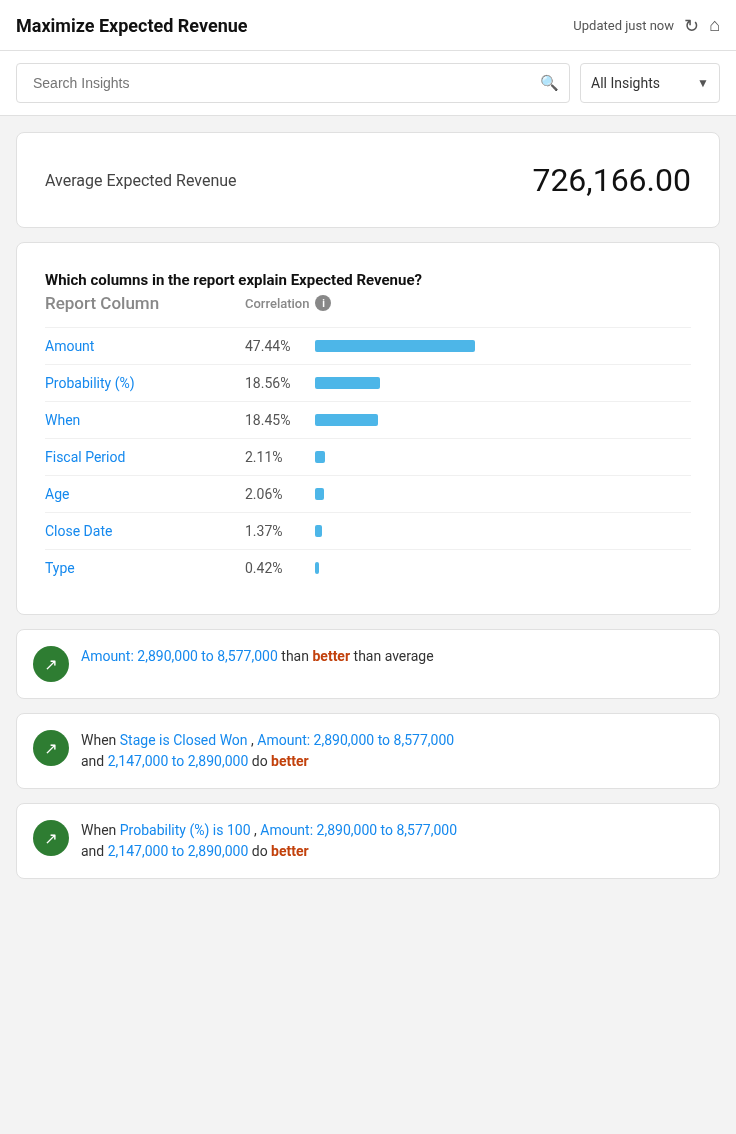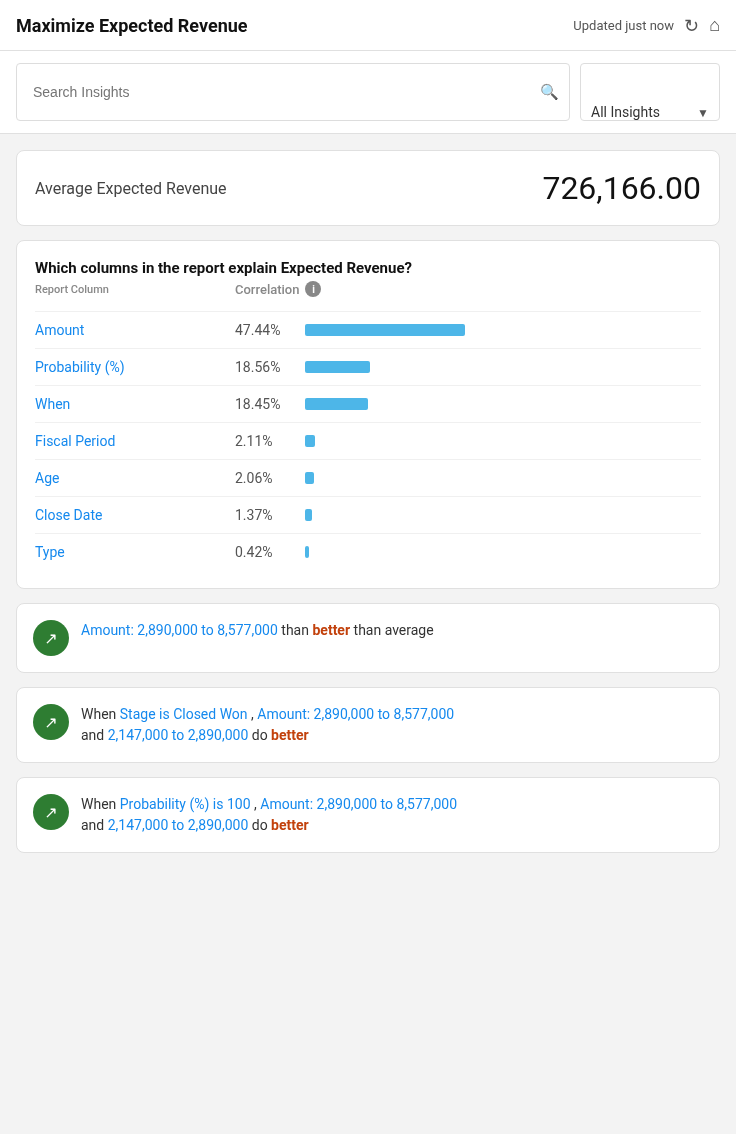--- a/index.html
+++ b/index.html
@@ -47,39 +47,39 @@
       display: flex;
       gap: 10px;
       border-bottom: 1px solid #e0e0e0;
     }
     .search-input-wrap {
       flex: 1;
       display: flex;
       align-items: center;
       border: 1px solid #ddd;
       border-radius: 4px;
-      padding: 12px 10px;
+      padding: 3px 10px;
       background: #fff;
     }
     .search-input-wrap input {
       border: none;
       outline: none;
       flex: 1;
       font-size: 14px;
       color: #999;
       padding: 8px 6px;
       background: transparent;
     }
     .search-icon-span {
       color: #aaa;
       font-size: 15px;
     }
     .filter-select-wrap {
       display: flex;
-      align-items: flex-end;
+      align-items: center;
       border: 1px solid #ddd;
       border-radius: 4px;
       padding: 0 10px;
       background: #fff;
       min-width: 140px;
       cursor: pointer;
       justify-content: space-between;
     }
     .filter-select-label {
       font-size: 14px;
@@ -96,21 +96,21 @@
       display: flex;
       flex-direction: column;
       gap: 14px;
     }
 
     
     .card {
       background: #fff;
       border-radius: 8px;
       border: 1px solid #e0e0e0;
-      padding: 18px;
+      padding: 28px;
     }
 
     
     .avg-revenue-card {
       display: flex;
       align-items: center;
       justify-content: space-between;
     }
     .avg-revenue-label {
       font-size: 16px;
@@ -131,21 +131,21 @@
       margin-bottom: 4px;
     }
     .col-header-row {
       display: flex;
       align-items: center;
       margin-bottom: 8px;
       padding-bottom: 6px;
     }
     .col-header-name {
       width: 200px;
-      font-size: 11px;
+      font-size: 17px;
       color: #888;
       font-weight: 500;
     }
     .col-header-correlation {
       display: flex;
       align-items: center;
       gap: 6px;
       font-size: 13px;
       color: #888;
       font-weight: 500;

